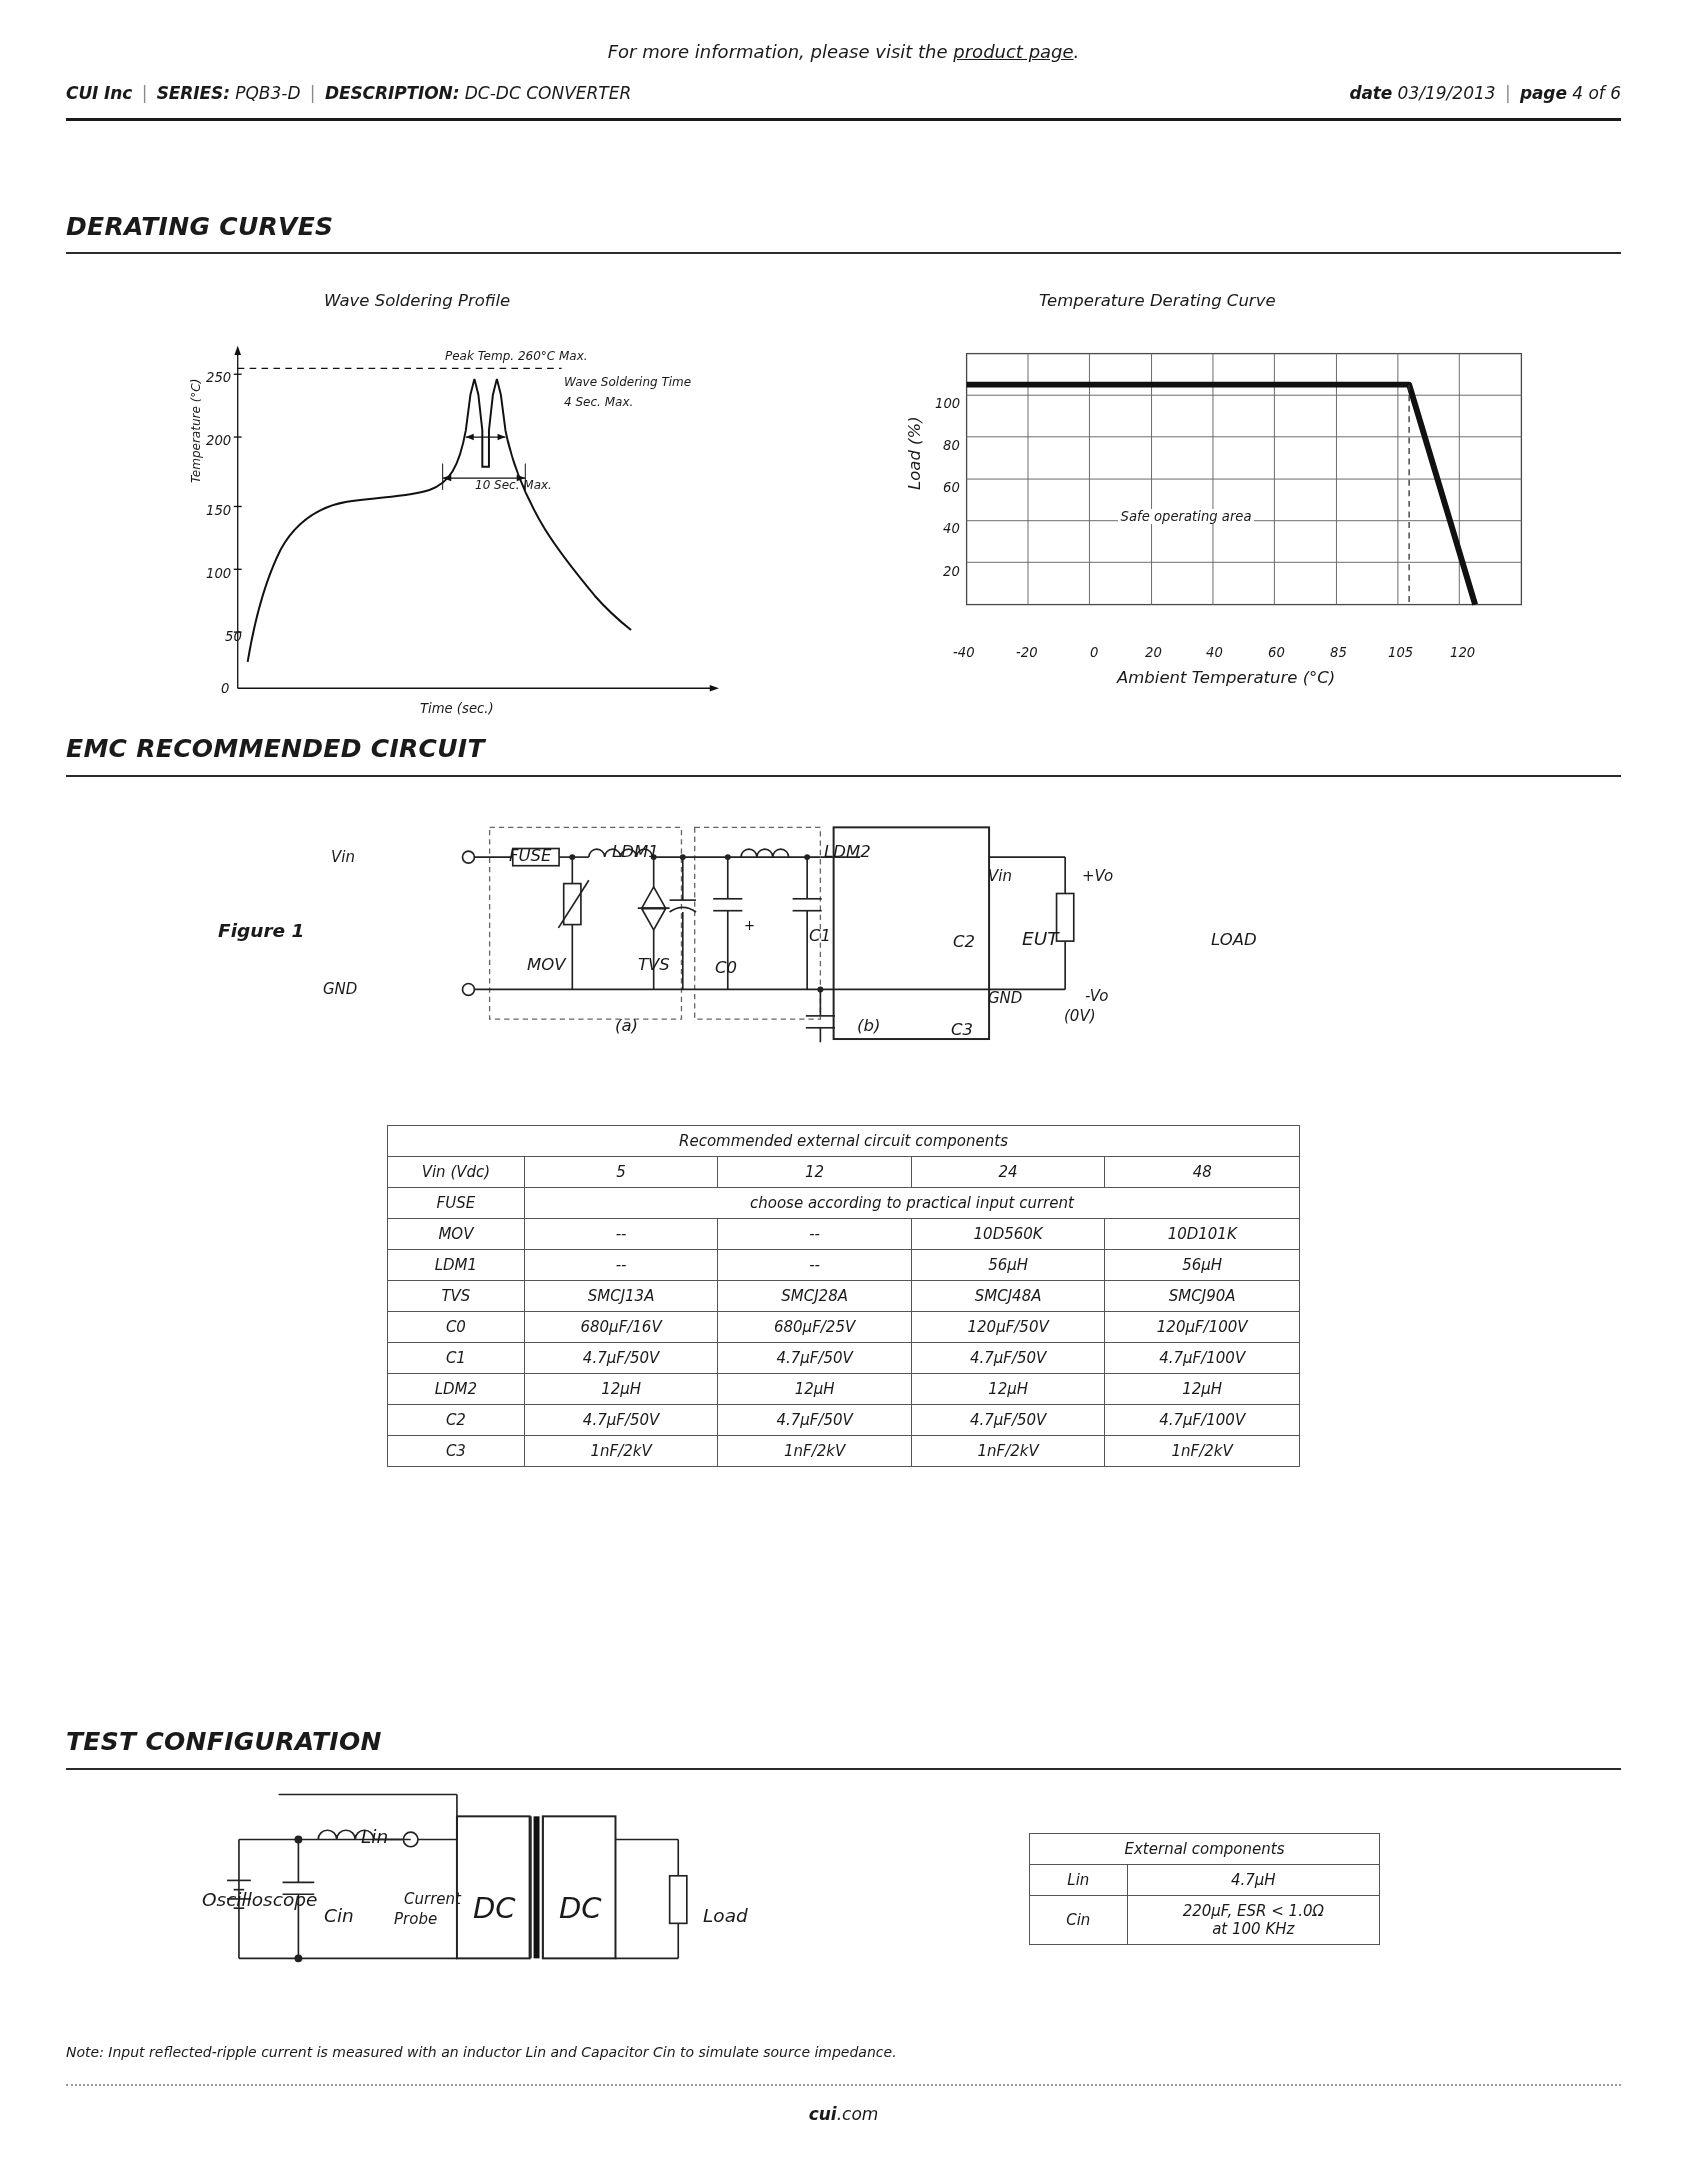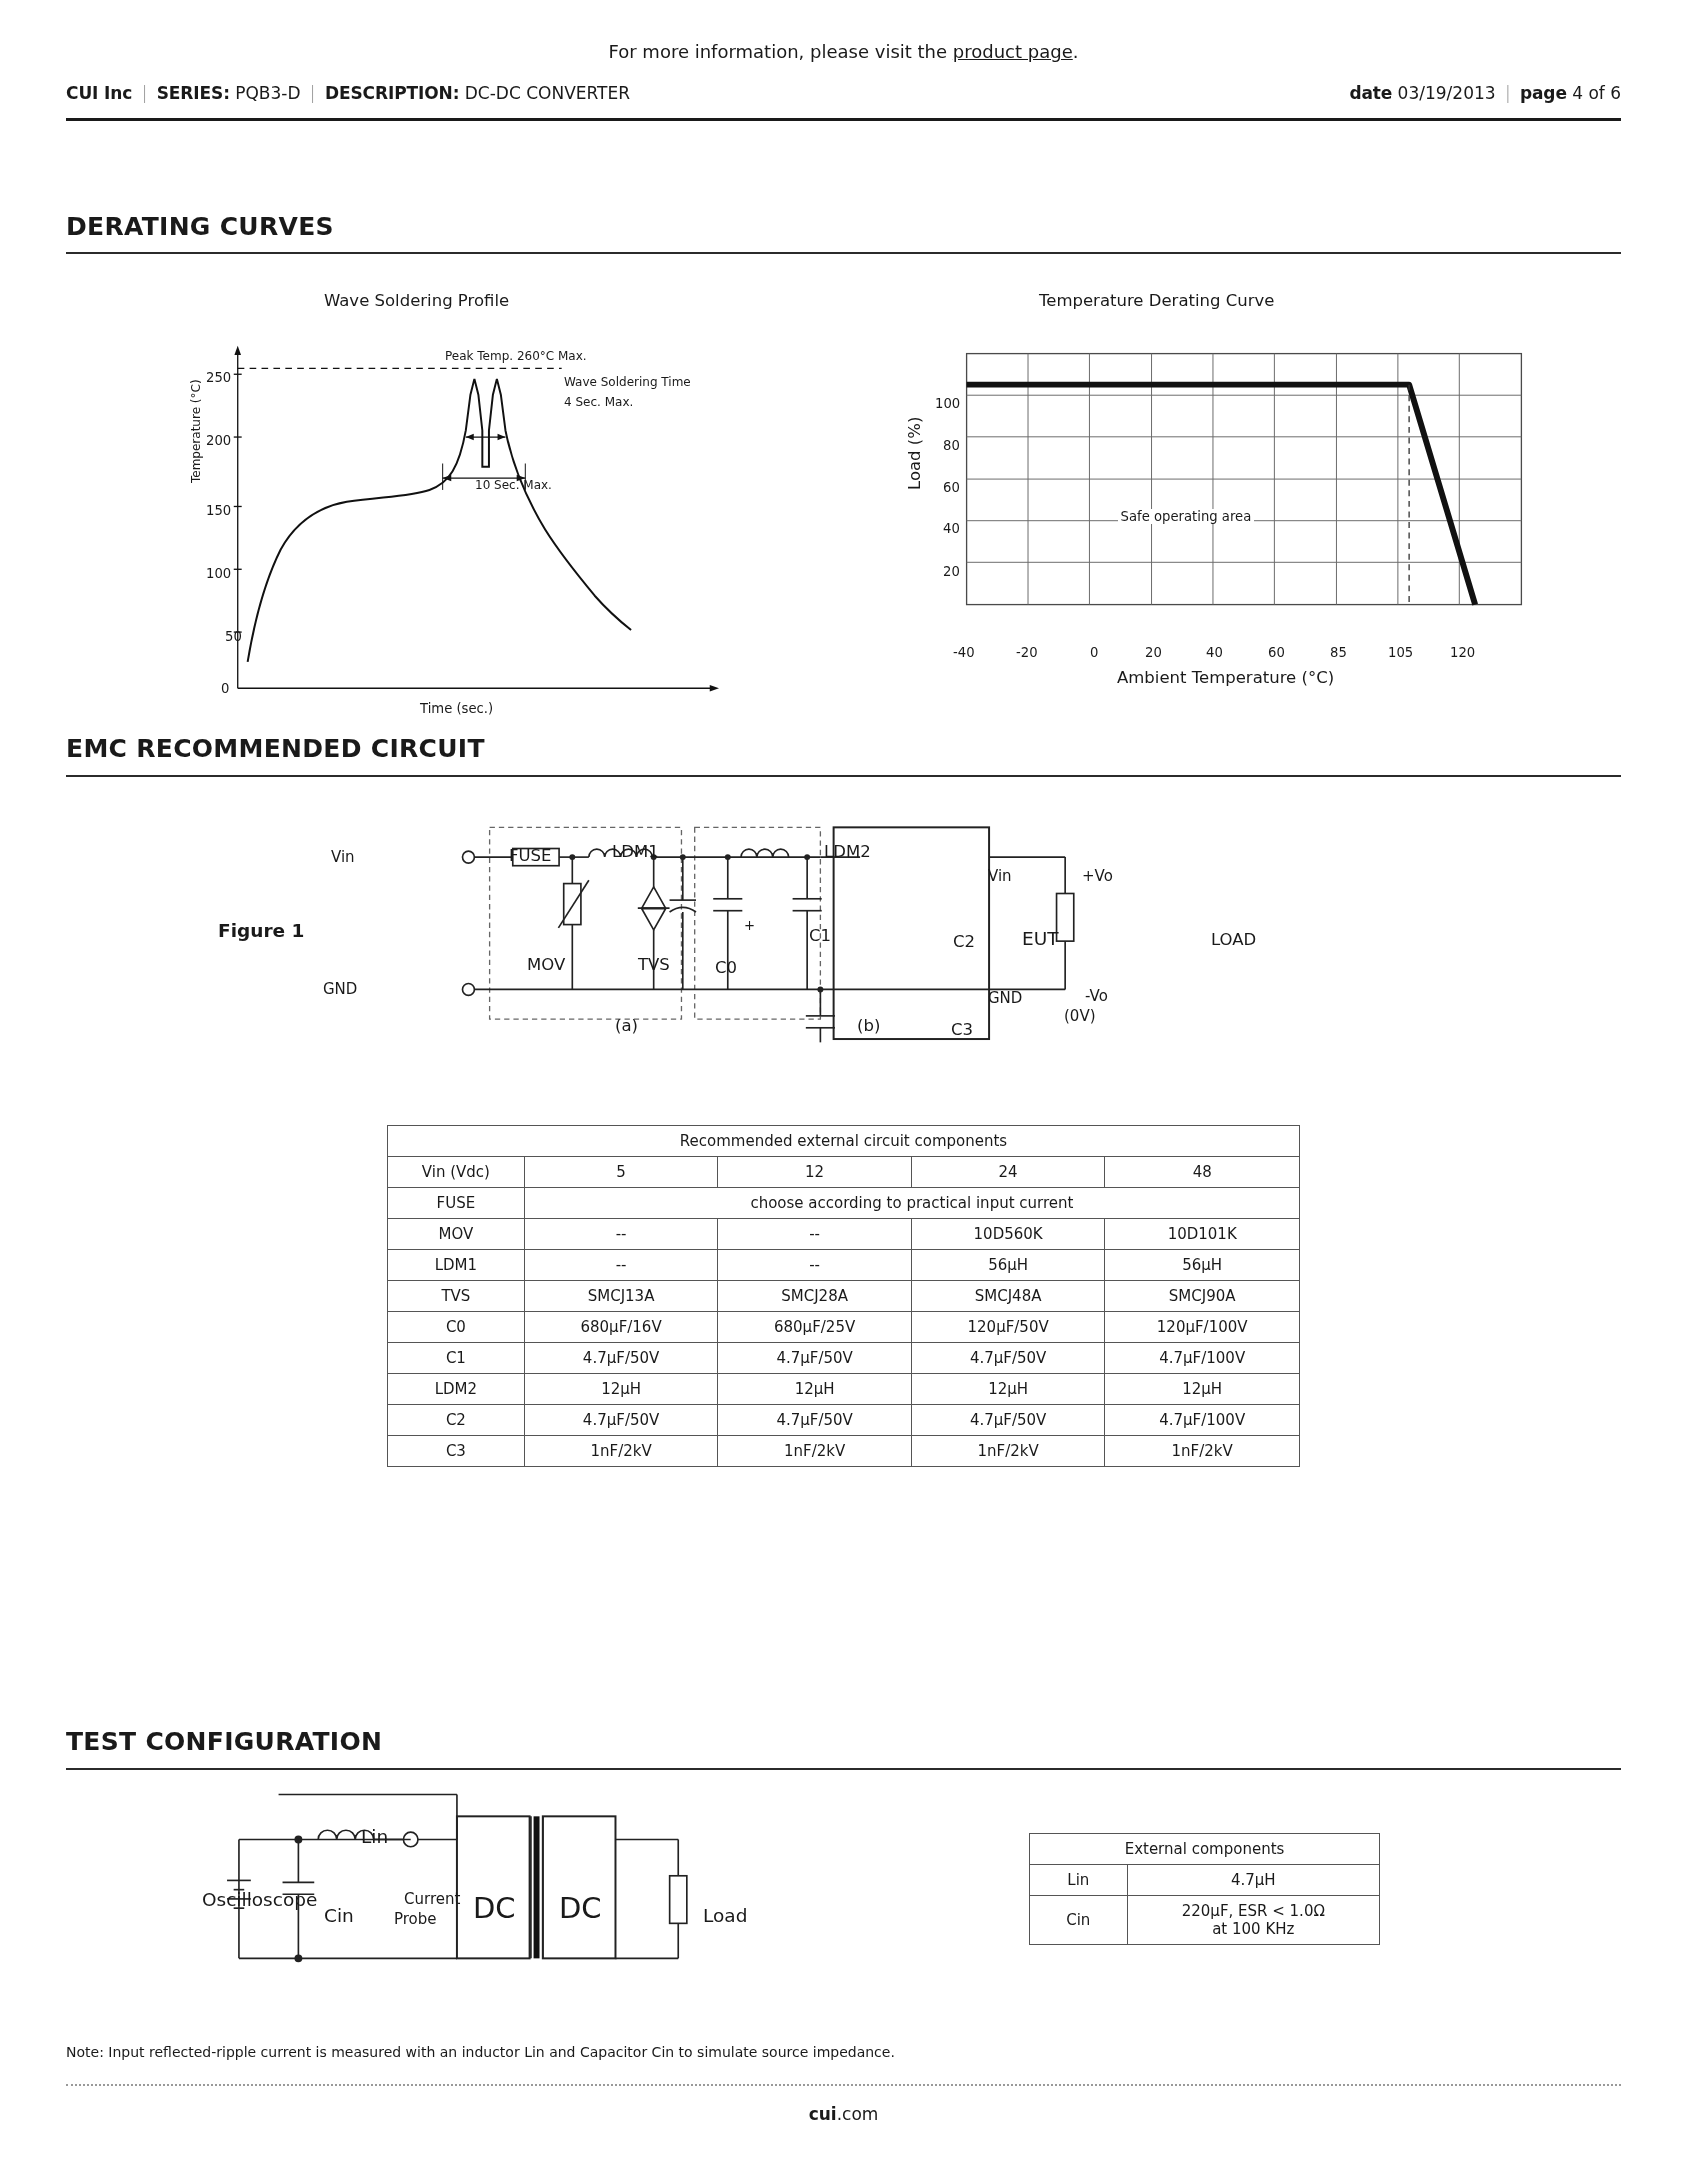--- a/index.html
+++ b/index.html
@@ -4,21 +4,21 @@
 <style>
   html, body { margin:0; padding:0; }
   body {
     width:1687px; height:2183px;
     background:#ffffff;
     font-family:"DejaVu Sans", sans-serif;
     color:#1a1a1a;
     position:relative;
     overflow:hidden;
   }
-  .page { position:absolute; left:0; top:0; width:1450px; height:2183px; }
+  .page { position:absolute; left:0; top:0; width:1450px; height:2183px;font-style:italic; }
 
   
   .topline {
     position:absolute; left:0; top:41px; width:1687px; text-align:center;
     font-size:18px; color:#1a1a1a;
   }
   .topline a { color:#1a1a1a; text-decoration:underline; }
   .hdr {
     position:absolute; left:66px; top:83px; width:1555px;
     display:flex; justify-content:space-between; align-items:baseline;

